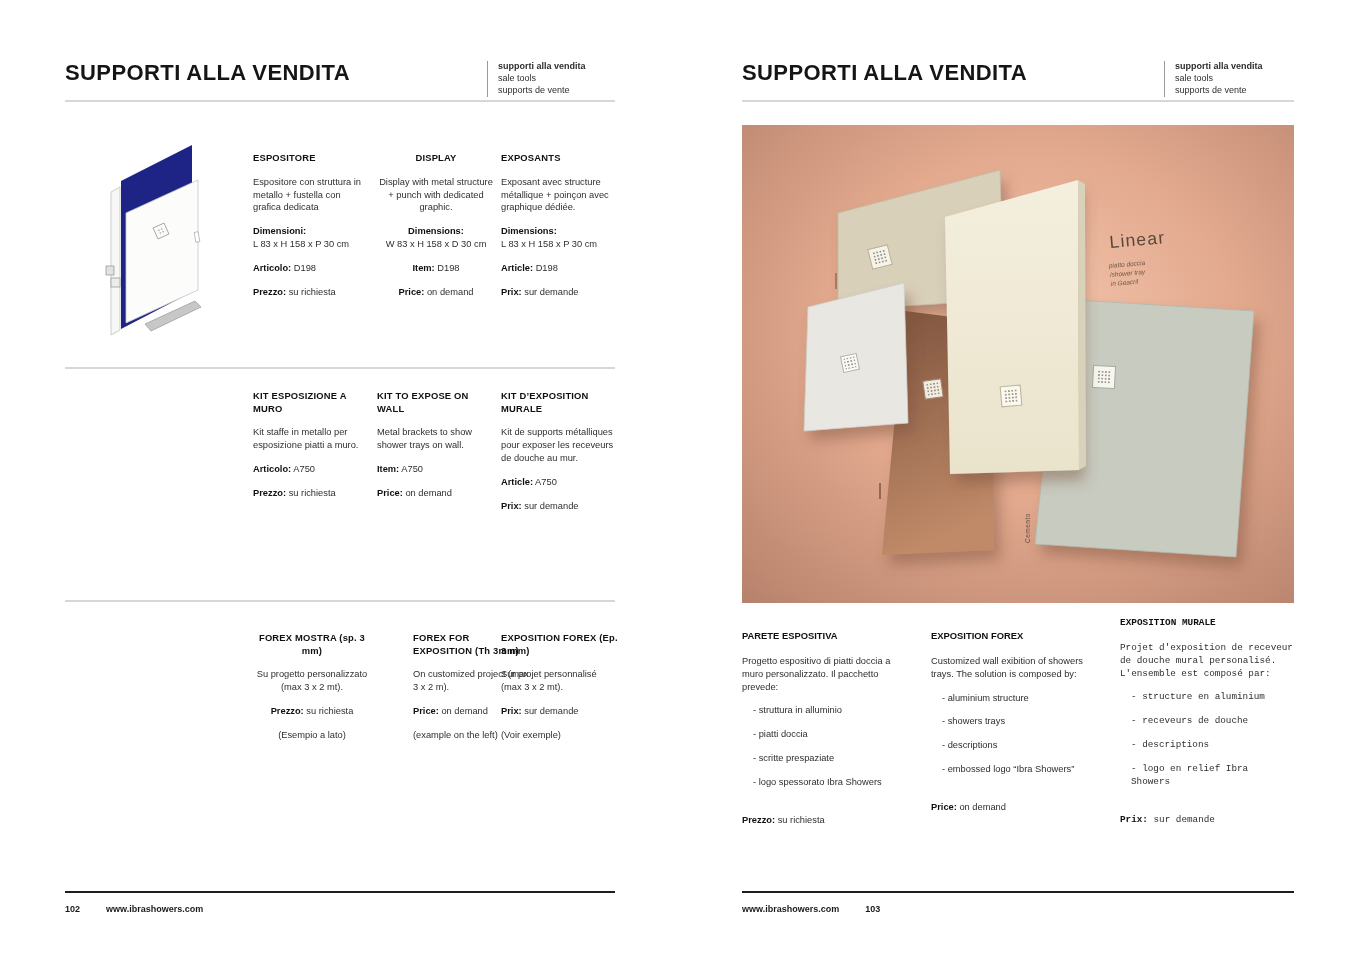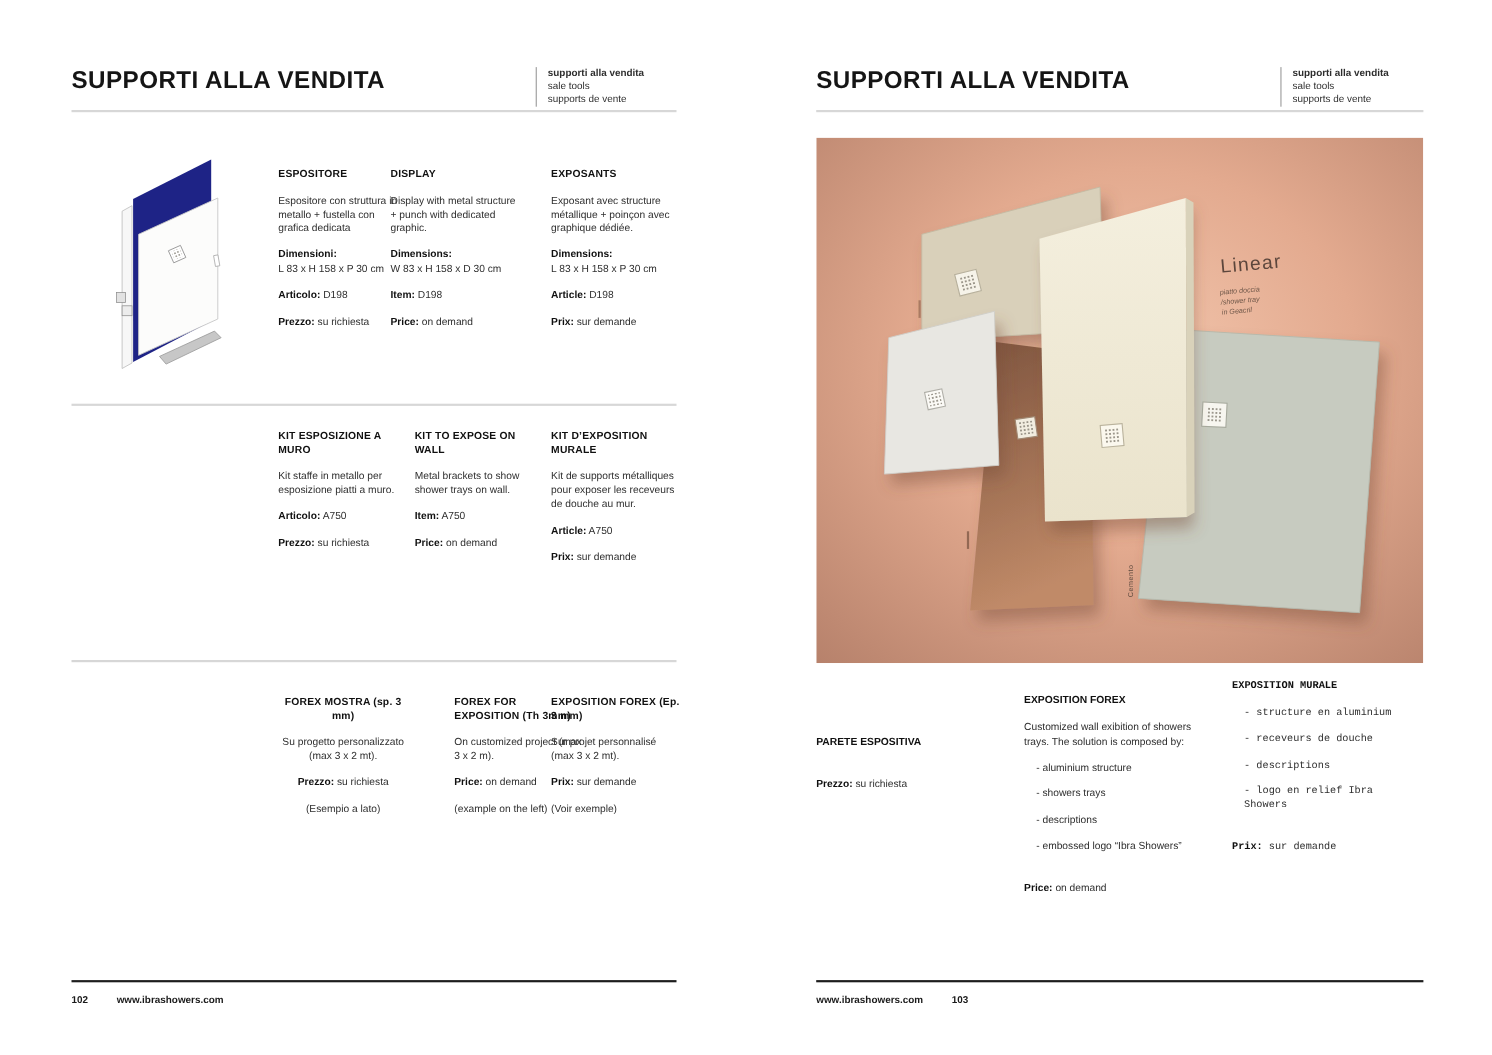--- a/index.html
+++ b/index.html
@@ -73,21 +73,21 @@
   <polygon points="50,192 100,169 106,175 56,199" fill="#c7c7c7" stroke="#969696" stroke-width="0.7"></polygon>
 </svg>
 
 <div class="abs col" style="left:253px; top:152px;">
   <div class="h">ESPOSITORE</div>
   <div class="p">Espositore con struttura in metallo + fustella con grafica dedicata</div>
   <div class="spec"><b class="block-label">Dimensioni:</b><span>L 83 x H 158 x P 30 cm</span></div>
   <div class="spec"><b>Articolo:</b> <span>D198</span></div>
   <div class="spec"><b>Prezzo:</b> <span>su richiesta</span></div>
 </div>
-<div class="abs col" style="left:355px; top:152px;">
+<div class="abs col" style="left:377px; top:152px;text-align:center;">
   <div class="h">DISPLAY</div>
   <div class="p">Display with metal structure + punch with dedicated graphic.</div>
   <div class="spec"><b class="block-label">Dimensions:</b><span>W 83 x H 158 x D 30 cm</span></div>
   <div class="spec"><b>Item:</b> <span>D198</span></div>
   <div class="spec"><b>Price:</b> <span>on demand</span></div>
 </div>
 <div class="abs col" style="left:501px; top:152px;">
   <div class="h">EXPOSANTS</div>
   <div class="p">Exposant avec structure métallique + poinçon avec graphique dédiée.</div>
   <div class="spec"><b class="block-label">Dimensions:</b><span>L 83 x H 158 x P 30 cm</span></div>
@@ -213,37 +213,45 @@
     <rect x="-6.5" y="-6.5" width="13" height="13" fill="url(#dots2)"></rect>
   </g>
 
   <text transform="translate(368,123) rotate(-5)" font-size="17.5" fill="#5c463c" letter-spacing="1.2">Linear</text>
   <text transform="translate(367,143) rotate(-5)" font-size="6.5" fill="#6f5749" font-style="italic">piatto doccia</text>
   <text transform="translate(368,152) rotate(-5)" font-size="6.5" fill="#6f5749" font-style="italic">/shower tray</text>
   <text transform="translate(369,161) rotate(-5)" font-size="6.5" fill="#6f5749" font-style="italic">in Geacril</text>
 </svg>
 </div>
 
-<div class="abs rcol" style="left:742px; top:668px;">
+<div class="abs rcol" style="left:742px; top:630px;">
   <div class="h">PARETE ESPOSITIVA</div>
+  <div class="p">Progetto espositivo di piatti doccia a muro personalizzato. Il pacchetto prevede:</div>
+  <div class="bullets">
+    <div>- struttura in alluminio</div>
+    <div>- piatti doccia</div>
+    <div>- scritte prespaziate</div>
+    <div>- logo spessorato Ibra Showers</div>
+  </div>
   <div class="price"><b>Prezzo:</b> <span>su richiesta</span></div>
 </div>
 <div class="abs rcol" style="left:931px; top:630px;">
   <div class="h">EXPOSITION FOREX</div>
   <div class="p">Customized wall exibition of showers trays. The solution is composed by:</div>
   <div class="bullets">
     <div>- aluminium structure</div>
     <div>- showers trays</div>
     <div>- descriptions</div>
     <div>- embossed logo “Ibra Showers”</div>
   </div>
   <div class="price"><b>Price:</b> <span>on demand</span></div>
 </div>
 <div class="abs rcol" style="left:1120px; top:617px; width:176px;font-family:Liberation Mono, monospace;">
   <div class="h">EXPOSITION MURALE</div>
+  <div class="p">Projet d'exposition de receveur de douche mural personalisé. L'ensemble est composé par:</div>
   <div class="bullets">
     <div>- structure en aluminium</div>
     <div>- receveurs de douche</div>
     <div>- descriptions</div>
     <div>- logo en relief Ibra Showers</div>
   </div>
   <div class="price"><b>Prix:</b> <span>sur demande</span></div>
 </div>
 
 <div class="abs rule-dark" style="left:742px; top:891px; width:552px;"></div>

